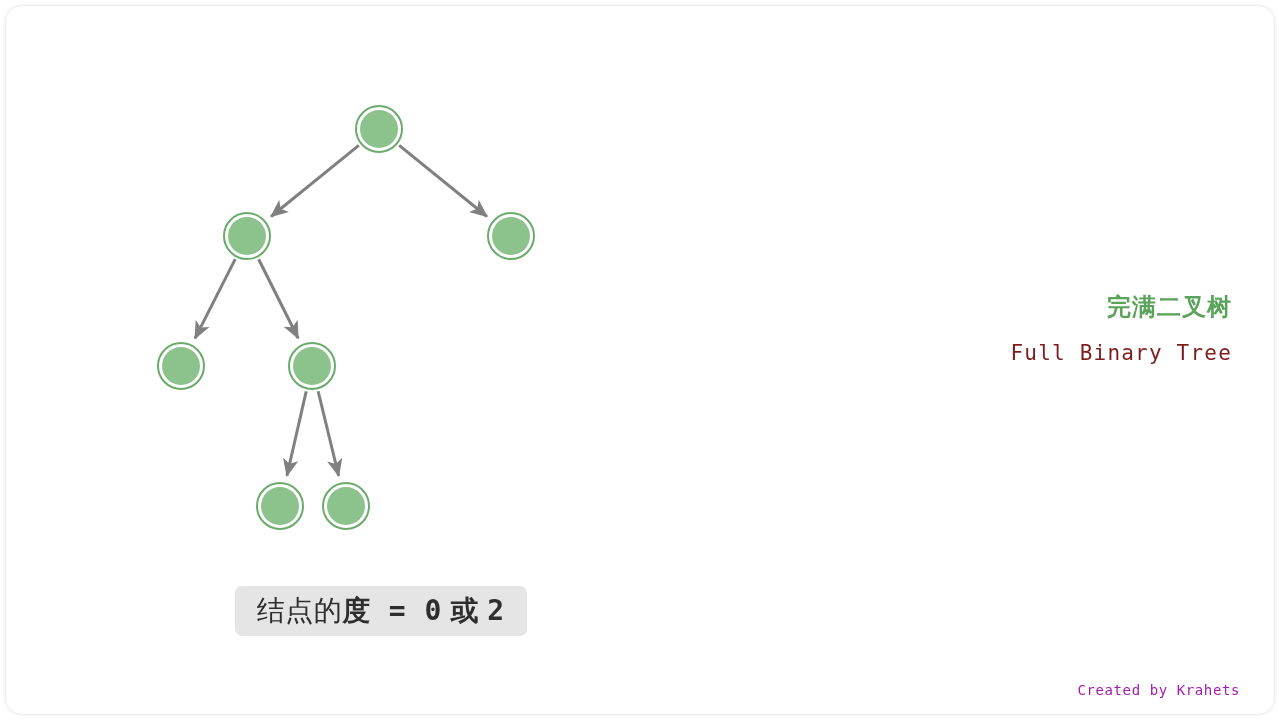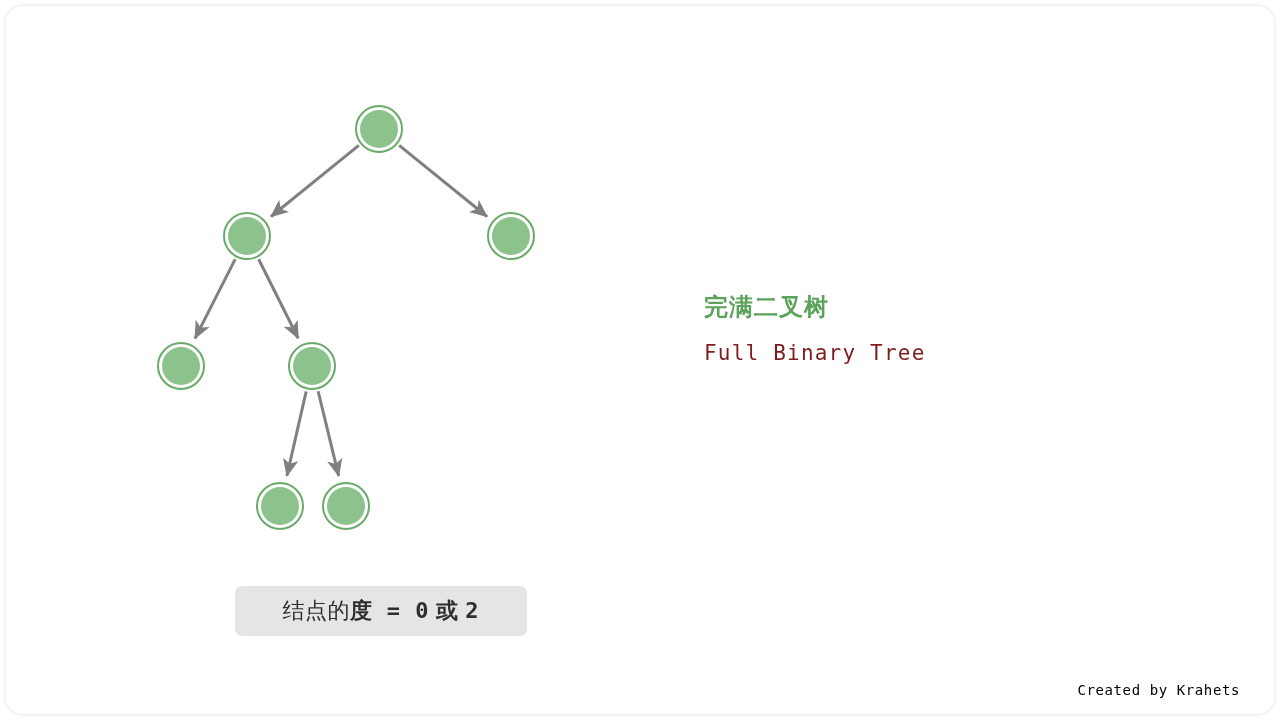--- a/index.html
+++ b/index.html
@@ -36,21 +36,21 @@
     left: 0;
     top: 0;
     width: 1280px;
     height: 720px;
   }
   .caption-block {
     position: absolute;
     left: 704px;
     top: 292px;
     width: 528px;
-    text-align: left;
+    text-align: right;
   }
   .caption-title {
     font-family: "Liberation Sans", sans-serif;
     font-size: 24px;
     font-weight: bold;
     color: #5ba35b;
     letter-spacing: 1px;
     line-height: 30px;
   }
   .caption-subtitle {
@@ -69,21 +69,21 @@
     width: 292px;
     height: 50px;
     background: #e5e5e5;
     border-radius: 7px;
     display: flex;
     align-items: center;
     justify-content: center;
     box-sizing: border-box;
   }
   .degree-text {
-    font-size: 22px;
+    font-size: 28px;
     color: #2e2e2e;
     white-space: pre;
     display: flex;
     align-items: baseline;
   }
   .deg-plain {
     font-family: "Liberation Sans", sans-serif;
     font-weight: normal;
     letter-spacing: 0.5px;
   }
@@ -96,21 +96,21 @@
     font-family: "DejaVu Sans Mono", monospace;
     font-weight: bold;
     letter-spacing: 1px;
   }
   .credit {
     position: absolute;
     right: 40px;
     bottom: 22px;
     font-family: "DejaVu Sans Mono", monospace;
     font-size: 14px;
-    color: #000000;
+    color: #a21caf;
     letter-spacing: 0.6px;
   }
 </style>
 </head>
 <body>
 
 <div id="stage">
   <div class="card"></div>
 
   <svg id="tree-svg" viewBox="0 0 1280 720" xmlns="http://www.w3.org/2000/svg">

